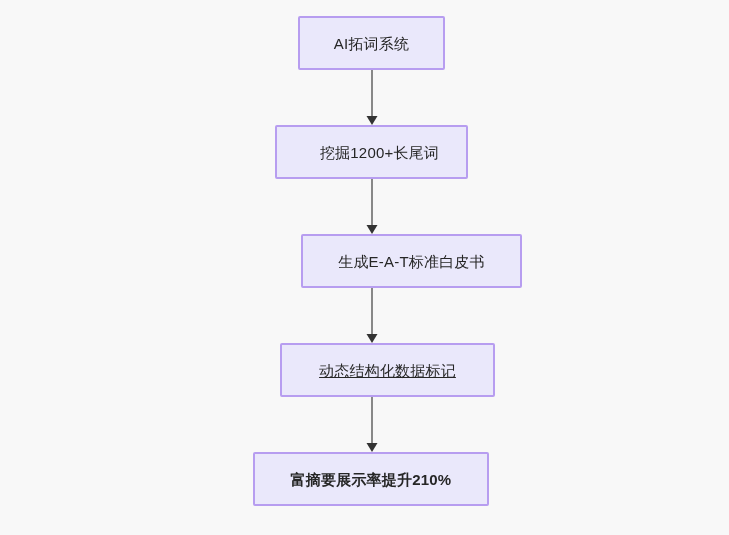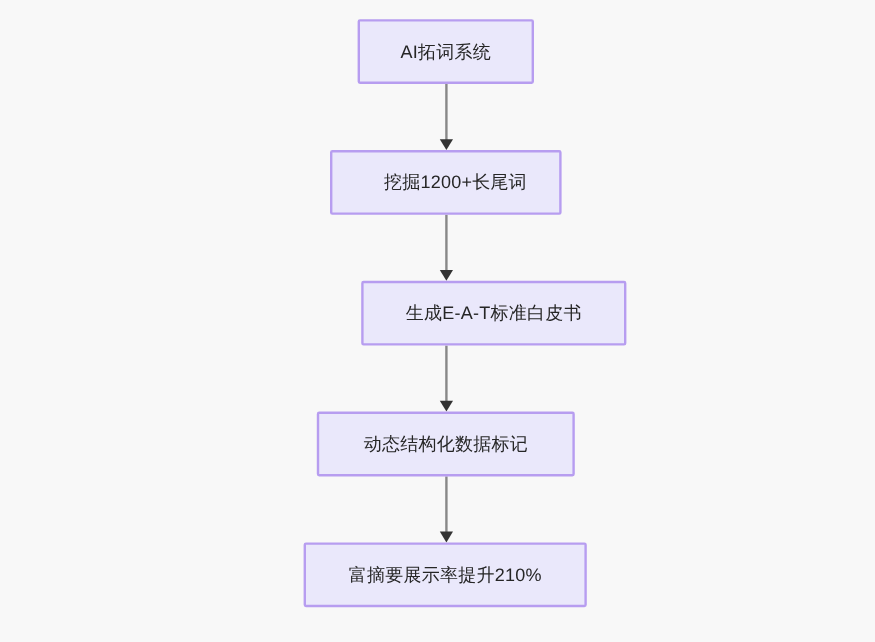--- a/index.html
+++ b/index.html
@@ -81,19 +81,19 @@
     </div>
     <div class="flow-node" style="left: 298px; top: 16px; width: 147px; height: 54px; background: rgb(234, 232, 251); border-color: rgb(183, 157, 240); color: rgb(38, 38, 38);">
       <span class="node-label">AI拓词系统</span>
     </div>
     <div class="flow-node" style="left: 275px; top: 125px; width: 193px; height: 54px; background: rgb(234, 232, 251); border-color: rgb(183, 157, 240); color: rgb(38, 38, 38); padding-left: 16px;">
       <span class="node-label">挖掘1200+长尾词</span>
     </div>
     <div class="flow-node" style="left: 261px; top: 234px; width: 221px; height: 54px; background: rgb(234, 232, 251); border-color: rgb(183, 157, 240); color: rgb(38, 38, 38); margin-left: 40px;">
       <span class="node-label">生成E-A-T标准白皮书</span>
     </div>
-    <div class="flow-node" style="left: 264px; top: 343px; width: 215px; height: 54px; background: rgb(234, 232, 251); border-color: rgb(183, 157, 240); color: rgb(38, 38, 38);">
+    <div class="flow-node" style="left: 280px; top: 343px; width: 215px; height: 54px; background: rgb(234, 232, 251); border-color: rgb(183, 157, 240); color: rgb(38, 38, 38); text-decoration: underline;">
       <span class="node-label">动态结构化数据标记</span>
     </div>
-    <div class="flow-node" style="left: 253px; top: 452px; width: 236px; height: 54px; background: rgb(234, 232, 251); border-color: rgb(183, 157, 240); color: rgb(38, 38, 38);">
+    <div class="flow-node" style="left: 253px; top: 452px; width: 236px; height: 54px; background: rgb(234, 232, 251); border-color: rgb(183, 157, 240); color: rgb(38, 38, 38); font-weight: bold;">
       <span class="node-label">富摘要展示率提升210%</span>
     </div>
   </div>
 
 </body></html>

